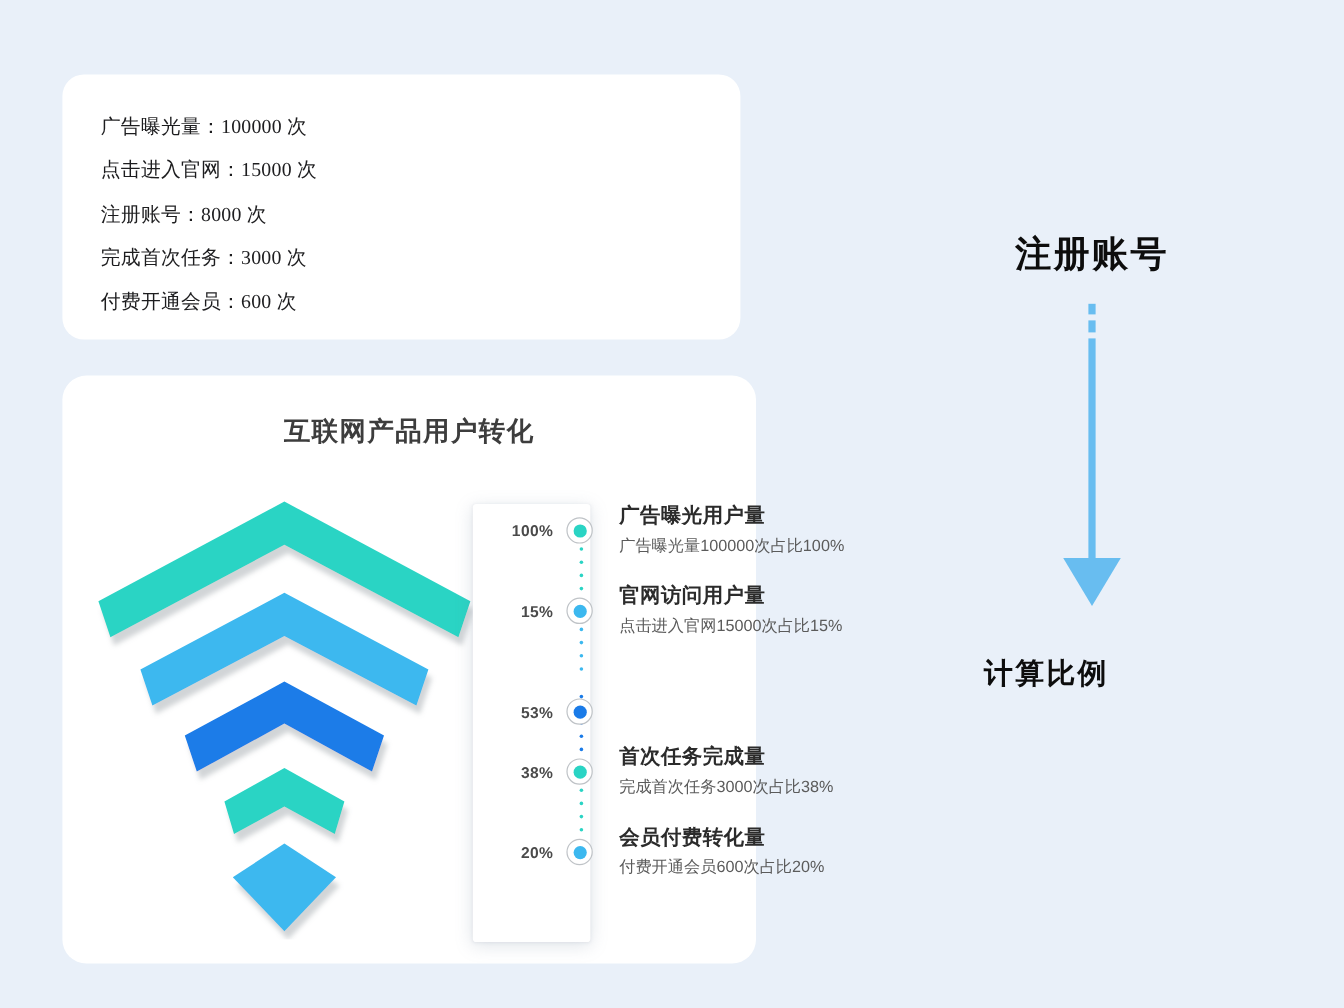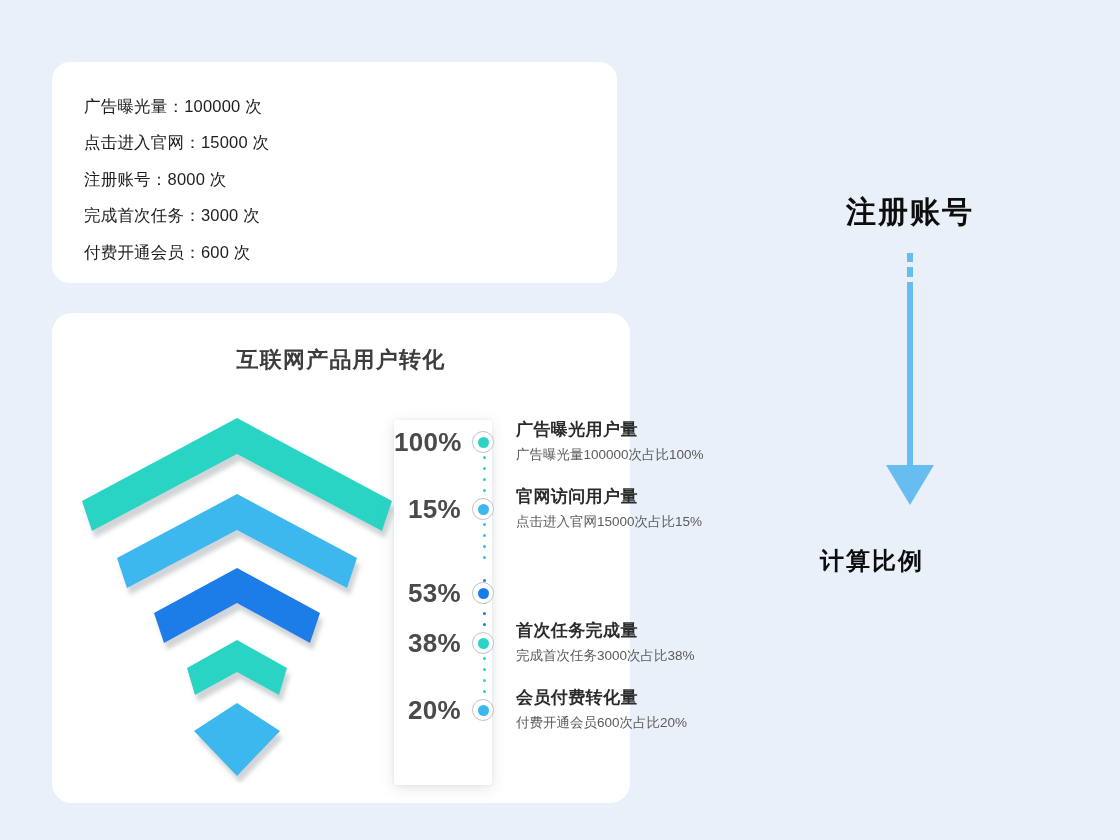--- a/index.html
+++ b/index.html
@@ -28,20 +28,21 @@
     border-radius: 18px;
     box-sizing: border-box;
     padding: 26px 0 0 32px;
   }
   .source-line {
     font-size: 16.5px;
     color: #1d1d1f;
     line-height: 36.4px;
     letter-spacing: 0.2px;
     white-space: nowrap;
+    font-family: Liberation Serif, serif;
   }
 
   
   #chart-card {
     position: absolute;
     left: 52px;
     top: 313px;
     width: 578px;
     height: 490px;
     background: #ffffff;
@@ -93,21 +94,21 @@
     width: 376px;
     height: 30px;
     display: flex;
     align-items: center;
   }
   .legend-pct {
     width: 78px;
     text-align: right;
     padding-right: 11px;
     box-sizing: border-box;
-    font-size: 26px;
+    font-size: 13px;
     font-weight: bold;
     color: #4a4a4a;
     letter-spacing: 0.3px;
   }
   .legend-marker {
     width: 22px;
     height: 22px;
     border-radius: 50%;
     background: #ffffff;
     border: 1.6px solid #bfc3c7;

